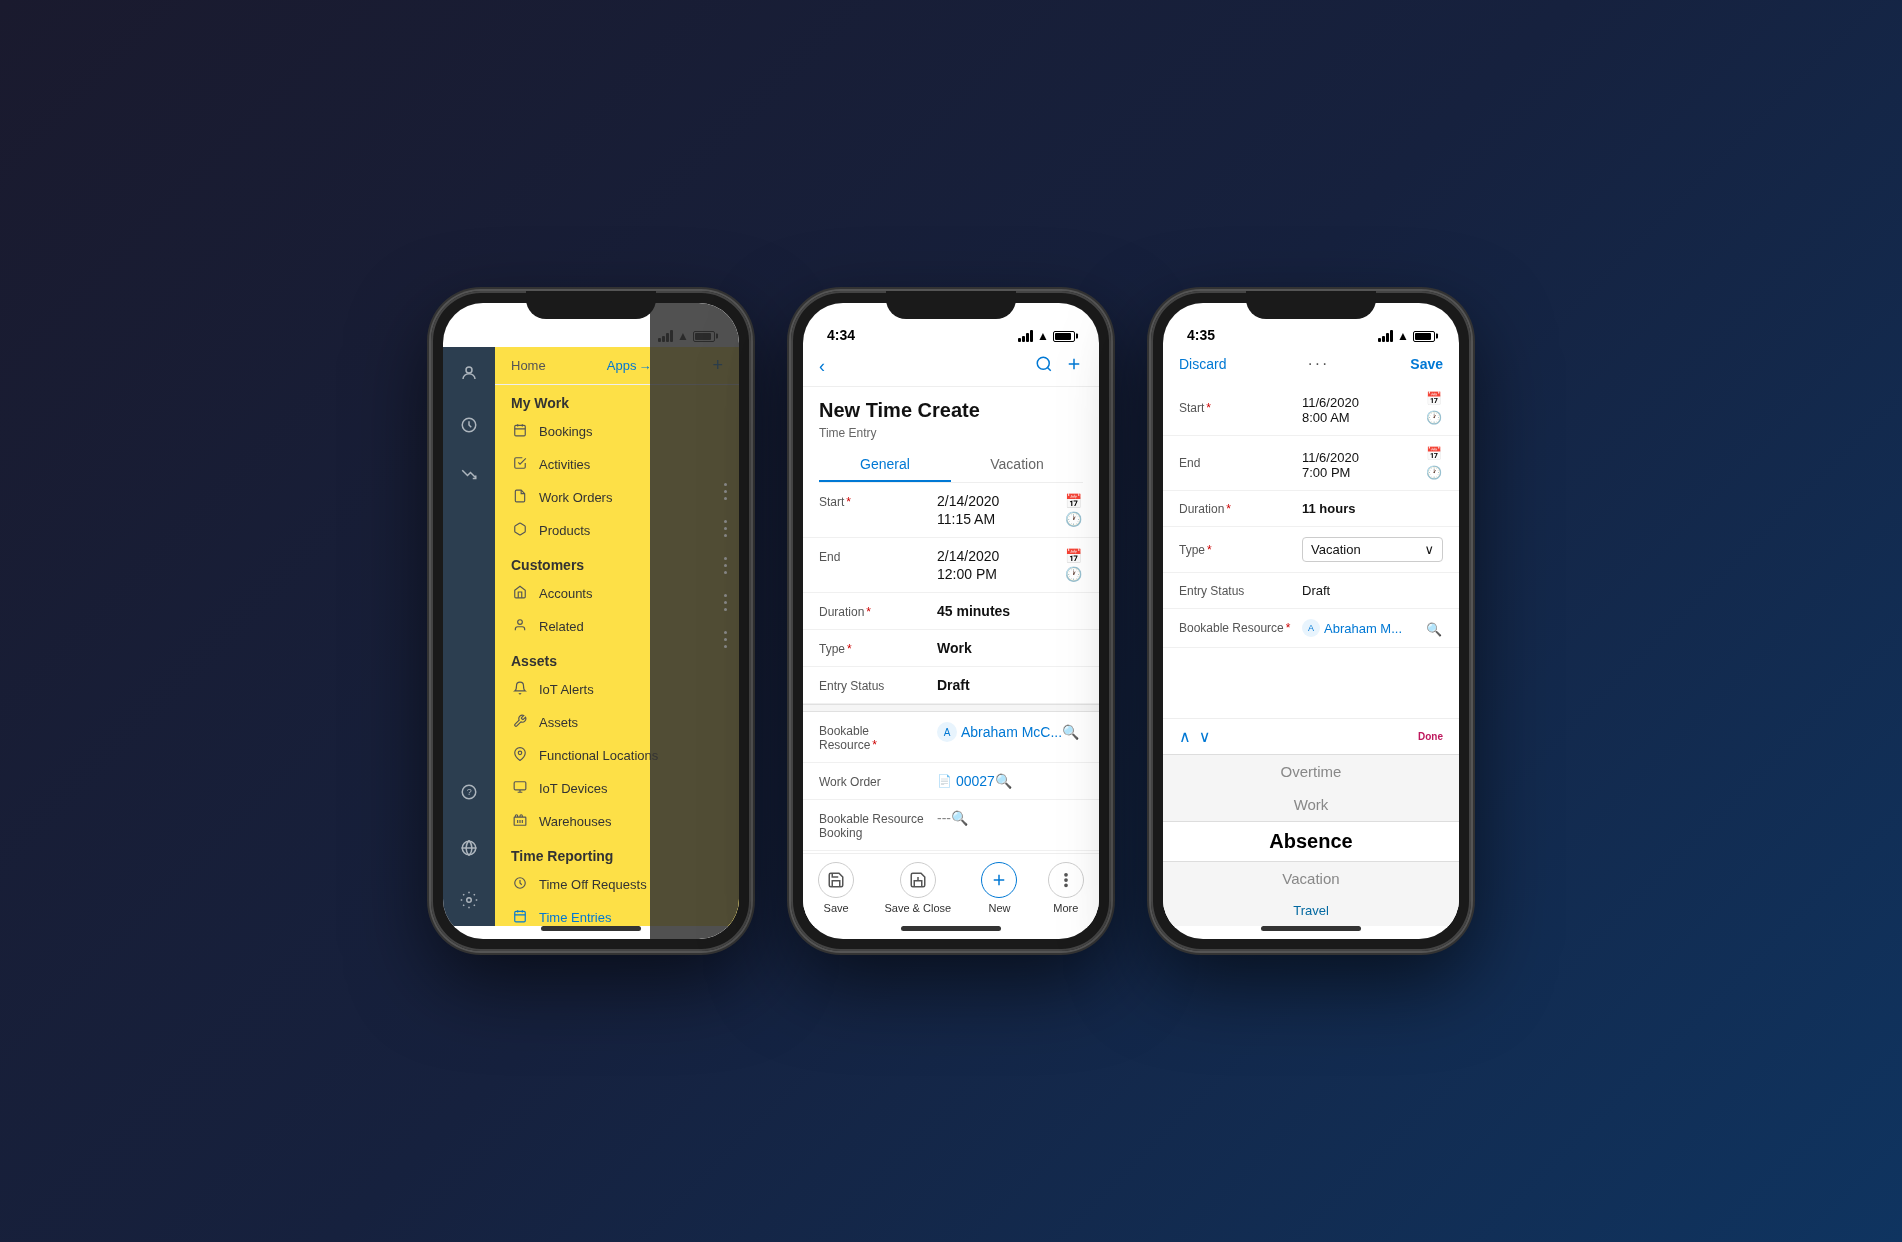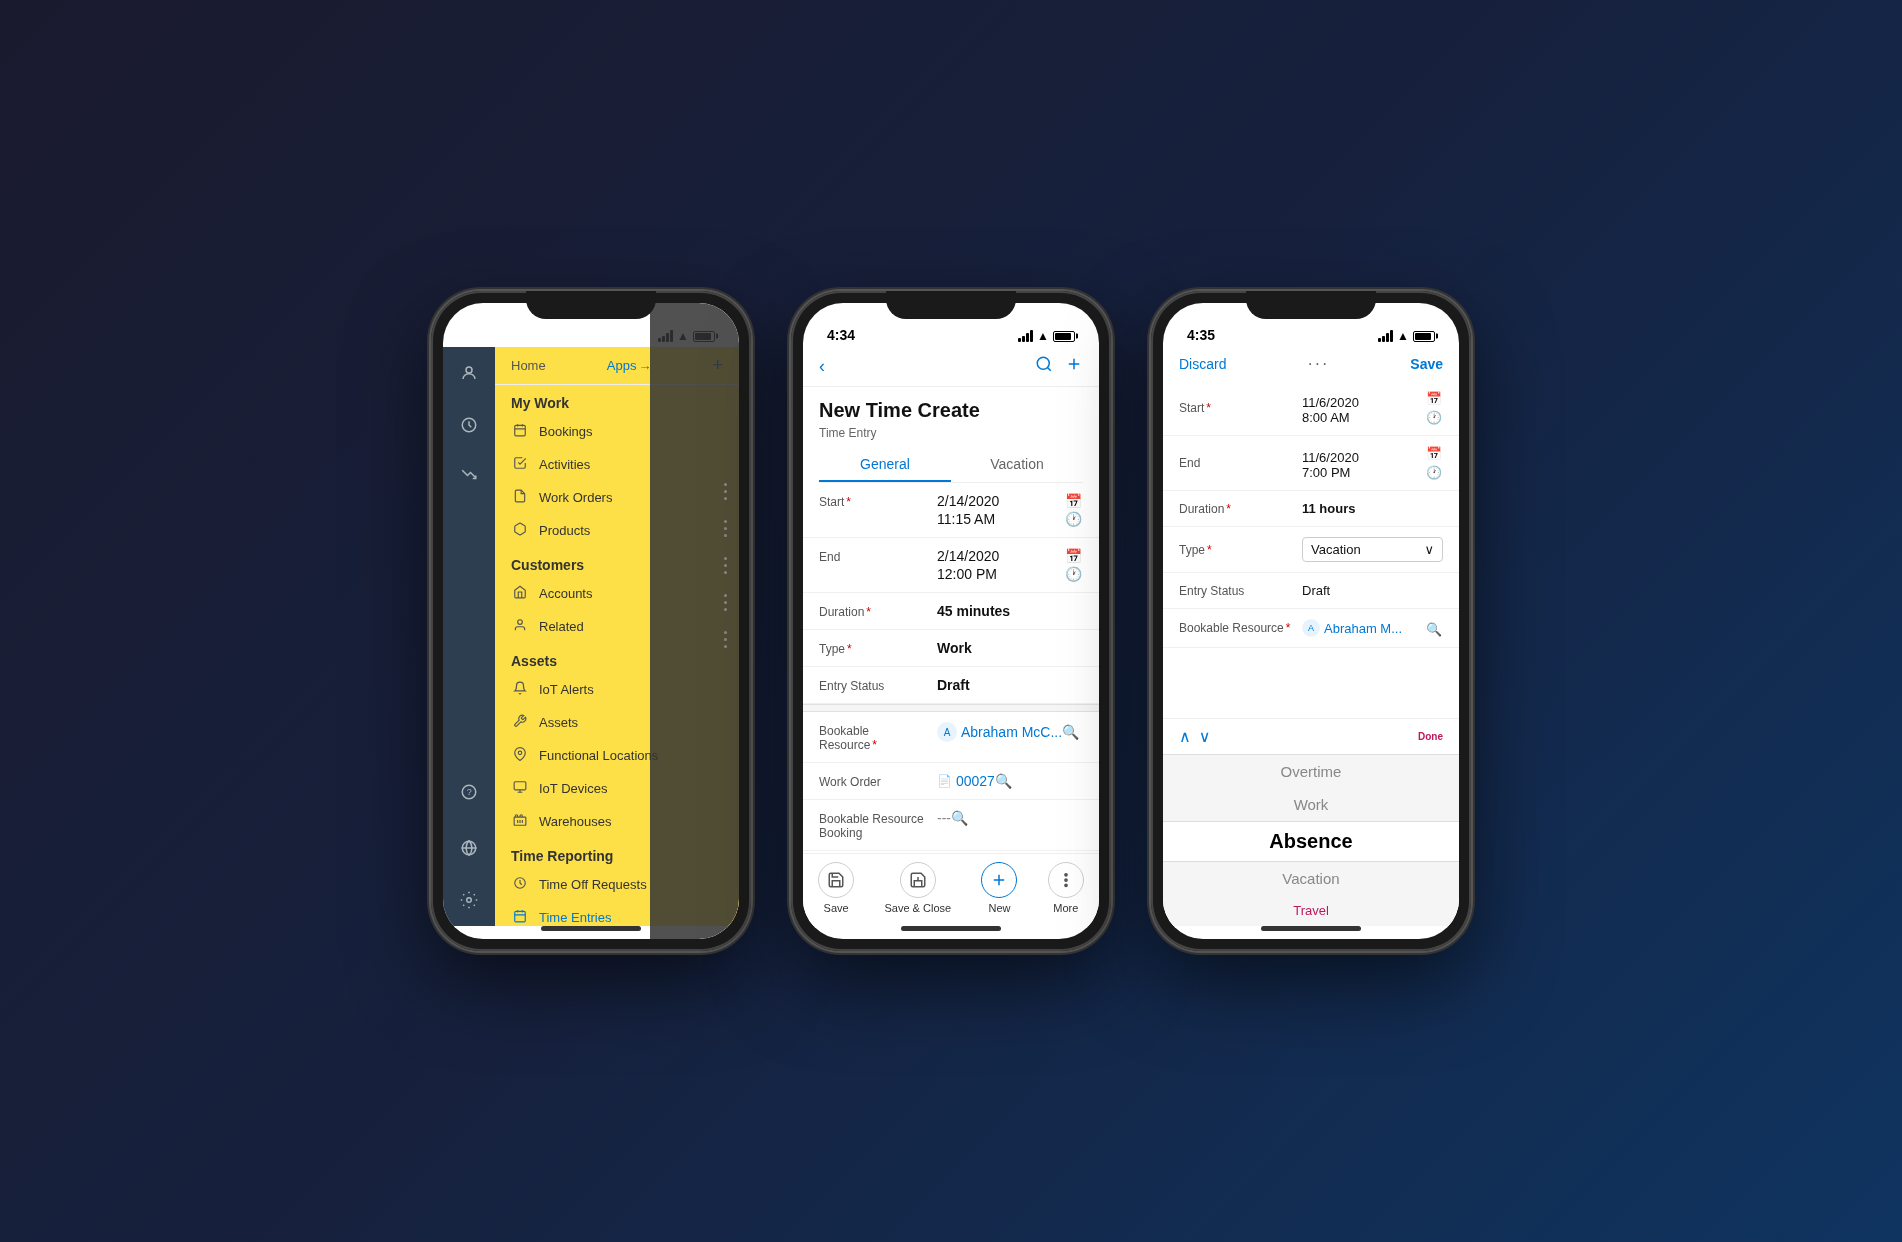--- a/index.html
+++ b/index.html
@@ -882,21 +882,21 @@
               <span class="quick-nav-arrow">∨</span>
             </div>
             <span class="quick-done">Done</span>
           </div>
 
           <div class="quick-picker">
             <div class="picker-option">Overtime</div>
             <div class="picker-option">Work</div>
             <div class="picker-option selected">Absence</div>
             <div class="picker-option">Vacation</div>
-            <div class="picker-option" style="font-size:13px;color:#be185d">Travel</div>
+            <div class="picker-option" style="font-size:13px;color:#0369a1">Travel</div>
           </div>
         </div>
       </div>
       <div class="home-indicator"></div>
     </div>
   </div>
 
 </div>
 
 </body></html>

